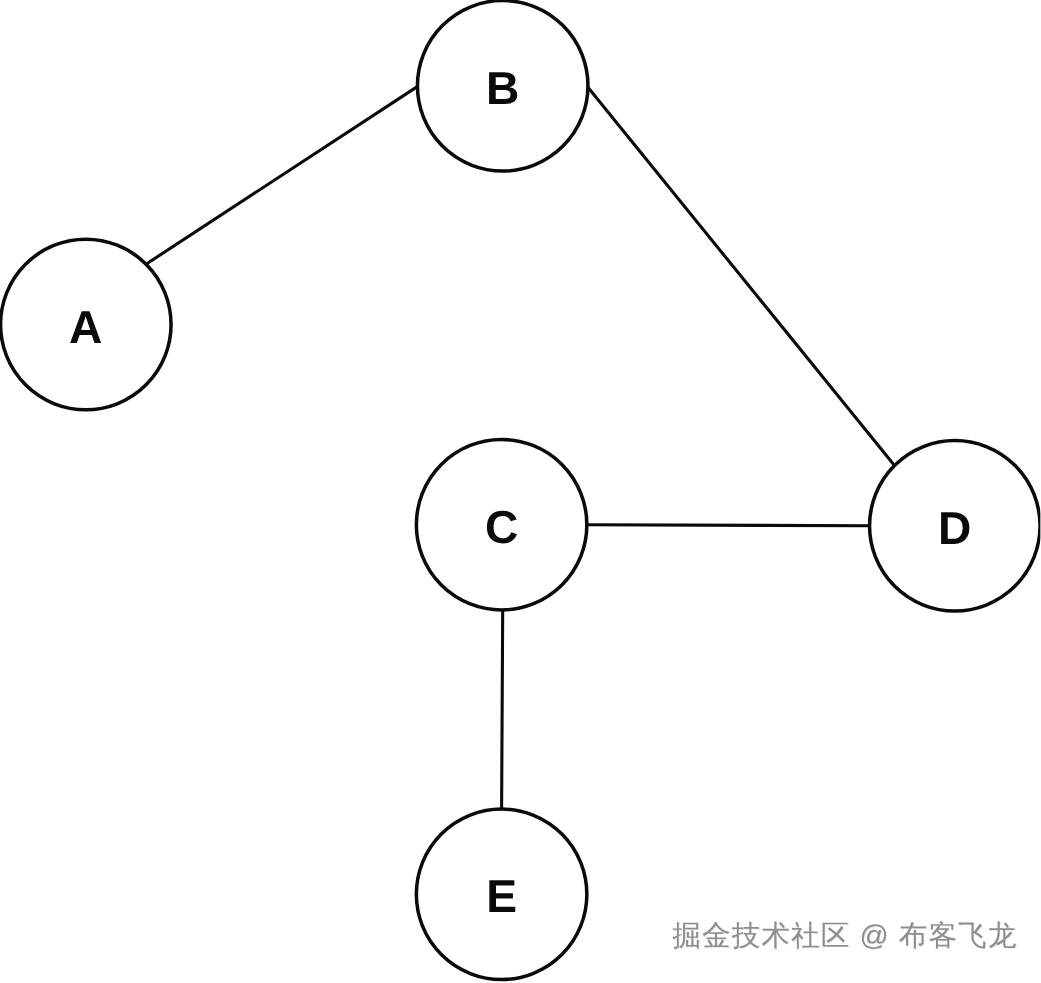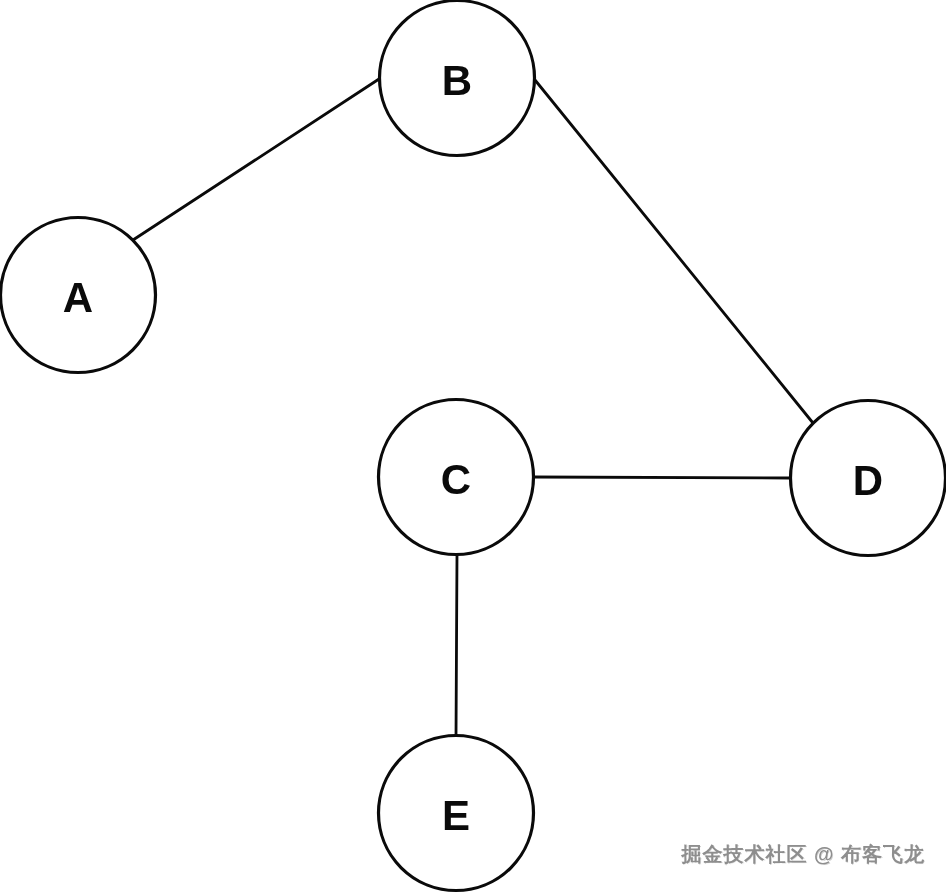--- a/index.html
+++ b/index.html
@@ -30,22 +30,22 @@
     font-weight: 700;
     font-size: 42px;
     fill: #0a0a0a;
     text-anchor: middle;
     dominant-baseline: central;
   }
   .watermark {
     position: absolute;
     right: 21px;
     bottom: 26px;
-    font-size: 20px;
-    font-weight: 700;
+    font-size: 26px;
+    font-weight: 400;
     letter-spacing: 1px;
     color: #8e8e8e;
     text-shadow: 2px 2px 1px #ffffff, 1px 1px 0 #c9c9c9;
     white-space: nowrap;
     font-family: "Liberation Sans", sans-serif;
   }
 </style>
 </head>
 <body>
 

